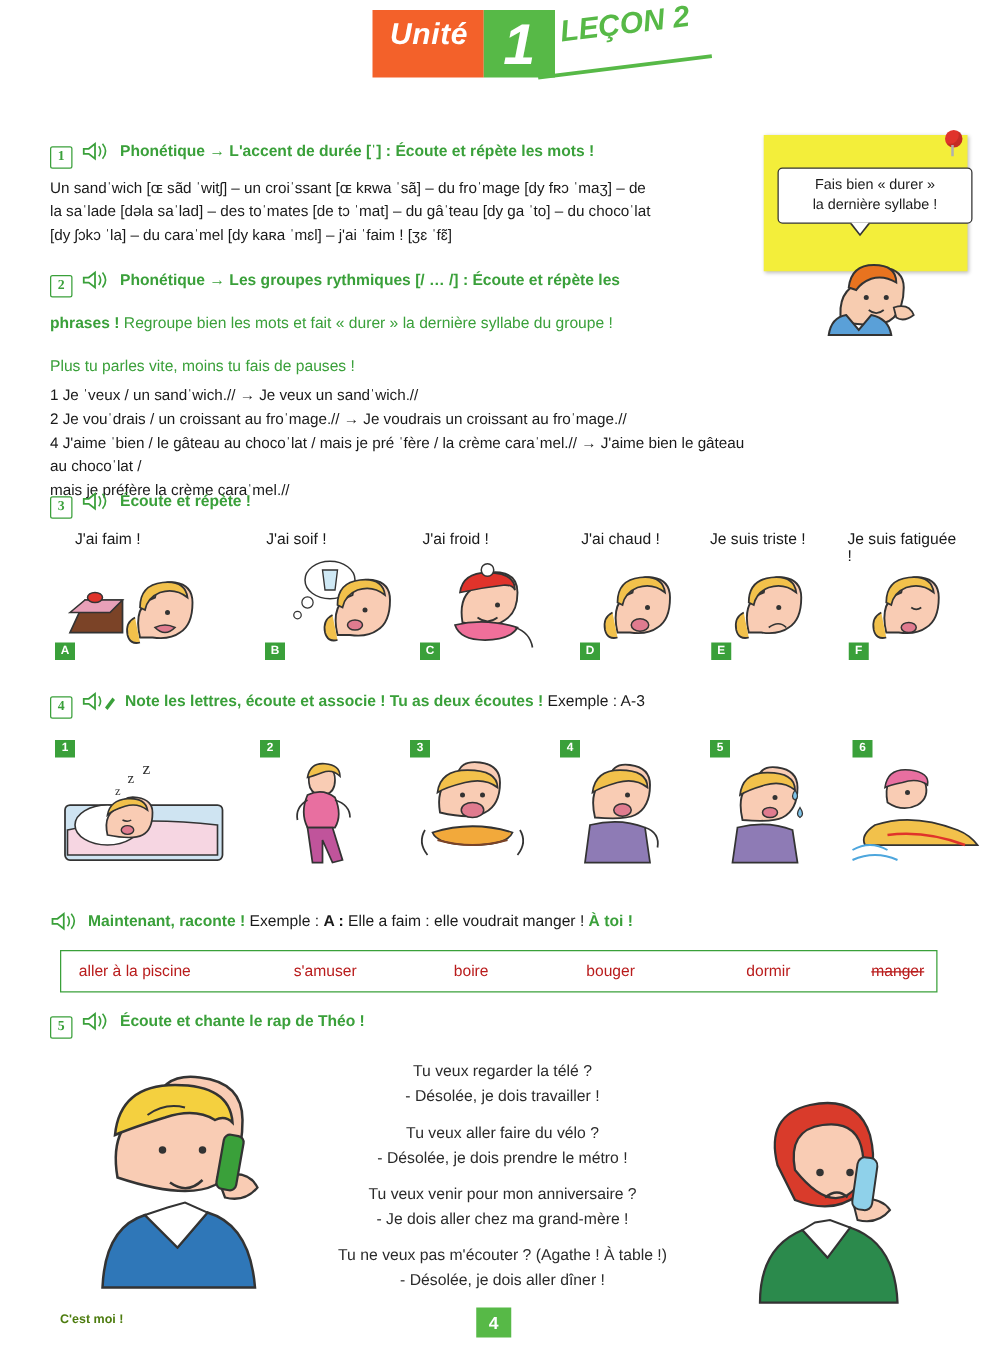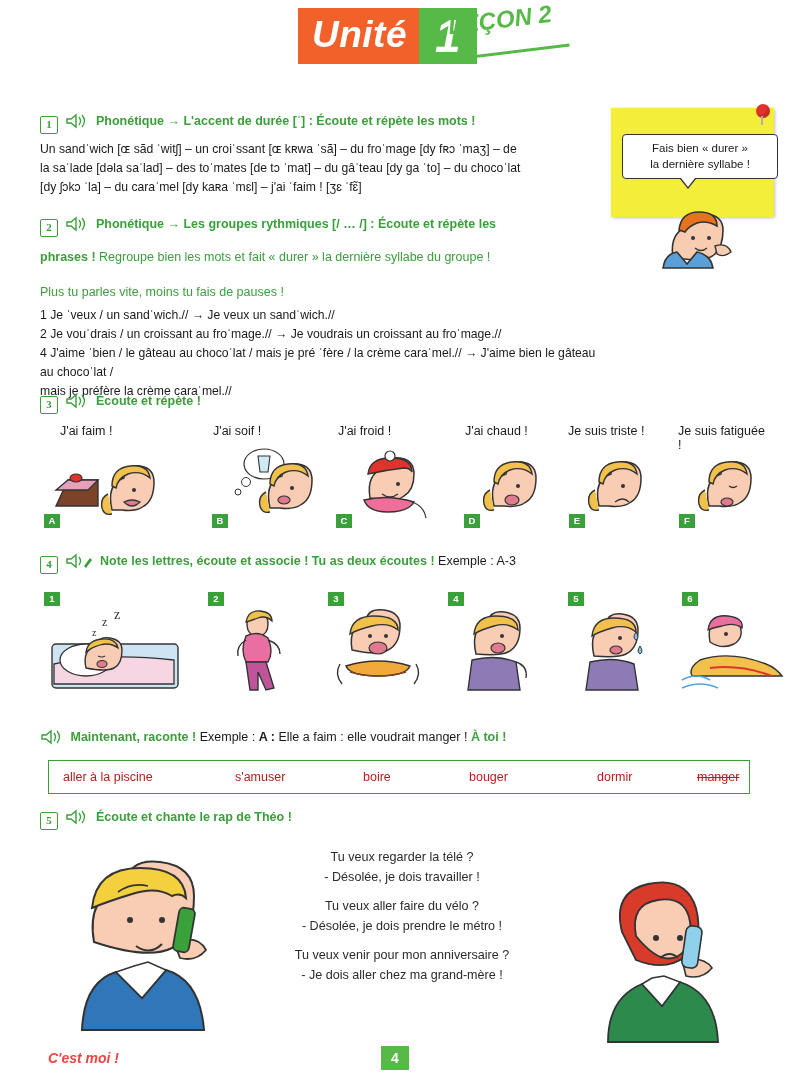--- a/index.html
+++ b/index.html
@@ -8,21 +8,21 @@
     font-family:"Liberation Sans",sans-serif;
     color:#1a1a1a;position:relative;overflow:hidden;
     font-size:12px;
   }
   .page{position:relative;width:788px;height:1080px;}
 
   
   .header{position:absolute;left:0;top:0;width:788px;height:96px;}
   .unite-block{position:absolute;left:298px;top:8px;display:flex;align-items:stretch;}
   .unite-orange{background:#f3612a;color:#fff;font-weight:bold;font-style:italic;
-    font-size:37px;padding:6px 12px 8px 14px;letter-spacing:.5px;}
+    font-size:24px;padding:6px 12px 8px 14px;letter-spacing:.5px;}
   .unite-green{background:#57b947;color:#fff;font-weight:bold;font-style:italic;
     font-size:46px;padding:0 16px;display:flex;align-items:center;}
   .lecon{position:absolute;left:448px;top:6px;color:#57b947;font-weight:bold;
     font-style:italic;font-size:24px;transform:rotate(-7deg);}
   .green-rule{position:absolute;left:430px;top:52px;width:140px;height:3px;background:#57b947;
     transform:rotate(-7deg);}
 
   
   .ex{position:absolute;}
   .numbox{display:inline-block;width:16px;height:16px;border:1.6px solid #3aa03a;
@@ -61,21 +61,21 @@
   .wordtable{position:absolute;left:48px;top:760px;width:700px;height:32px;border:1px solid #3aa03a;}
   .wordtable .cell{position:absolute;top:0;height:32px;line-height:32px;font-size:12.5px;
     color:#b91c1c;}
   .strike{text-decoration:line-through;}
 
   
   .rap{position:absolute;left:252px;top:848px;width:300px;text-align:center;
     font-size:12.6px;line-height:1.55;color:#2b2b2b;}
   .rap p{margin:0 0 10px 0;}
 
-  .cestmoi{position:absolute;left:48px;top:1050px;color:#ef4444;font-weight:bold;font-size:14px;font-style:italic;}
+  .cestmoi{position:absolute;left:48px;top:1050px;color:#4d7c0f;font-weight:bold;font-size:10px;}
   .pagenum{position:absolute;left:381px;top:1046px;width:28px;height:24px;background:#57b947;
     color:#fff;font-weight:bold;font-size:14px;text-align:center;line-height:24px;}
 
   svg{display:block;overflow:visible;}
 </style>
 </head>
 <body>
 
 <div class="page">
 
@@ -383,20 +383,24 @@
       <span>- Désolée, je dois travailler !</span>
     </p>
     <p>
       <span>Tu veux aller faire du vélo ?</span><br>
       <span>- Désolée, je dois prendre le métro !</span>
     </p>
     <p>
       <span>Tu veux venir pour mon anniversaire ?</span><br>
       <span>- Je dois aller chez ma grand-mère !</span>
     </p>
+    <p>
+      <span>Tu ne veux pas m'écouter ? (Agathe ! À table !)</span><br>
+      <span>- Désolée, je dois aller dîner !</span>
+    </p>
   </div>
 
   <svg style="position:absolute;left:578px;top:876px;" width="170" height="168" viewBox="0 0 170 168">
     <path d="M44 56 q-10 -40 26 -48 q38 -8 48 24 q8 32 -10 48 q-20 16 -50 4z" fill="#d93b2b" stroke="#333" stroke-width="1.8"></path>
     <path d="M58 60 q-6 -32 22 -36 q28 -4 32 22 q4 24 -12 34 q-18 10 -42 -20z" fill="#f9ccb4" stroke="#333" stroke-width="1.8"></path>
     <circle cx="78" cy="62" r="3" fill="#333"></circle>
     <circle cx="102" cy="62" r="3" fill="#333"></circle>
     <path d="M82 82 q10 -8 18 0" fill="none" stroke="#333" stroke-width="1.8"></path>
     <path d="M30 166 q0 -44 34 -58 l20 22 l18 -24 q36 12 38 60z" fill="#2b8a4c" stroke="#333" stroke-width="1.8"></path>
     <path d="M64 108 l20 22 l18 -24 l-16 -6 l-12 2z" fill="#fff" stroke="#333" stroke-width="1.5"></path>

